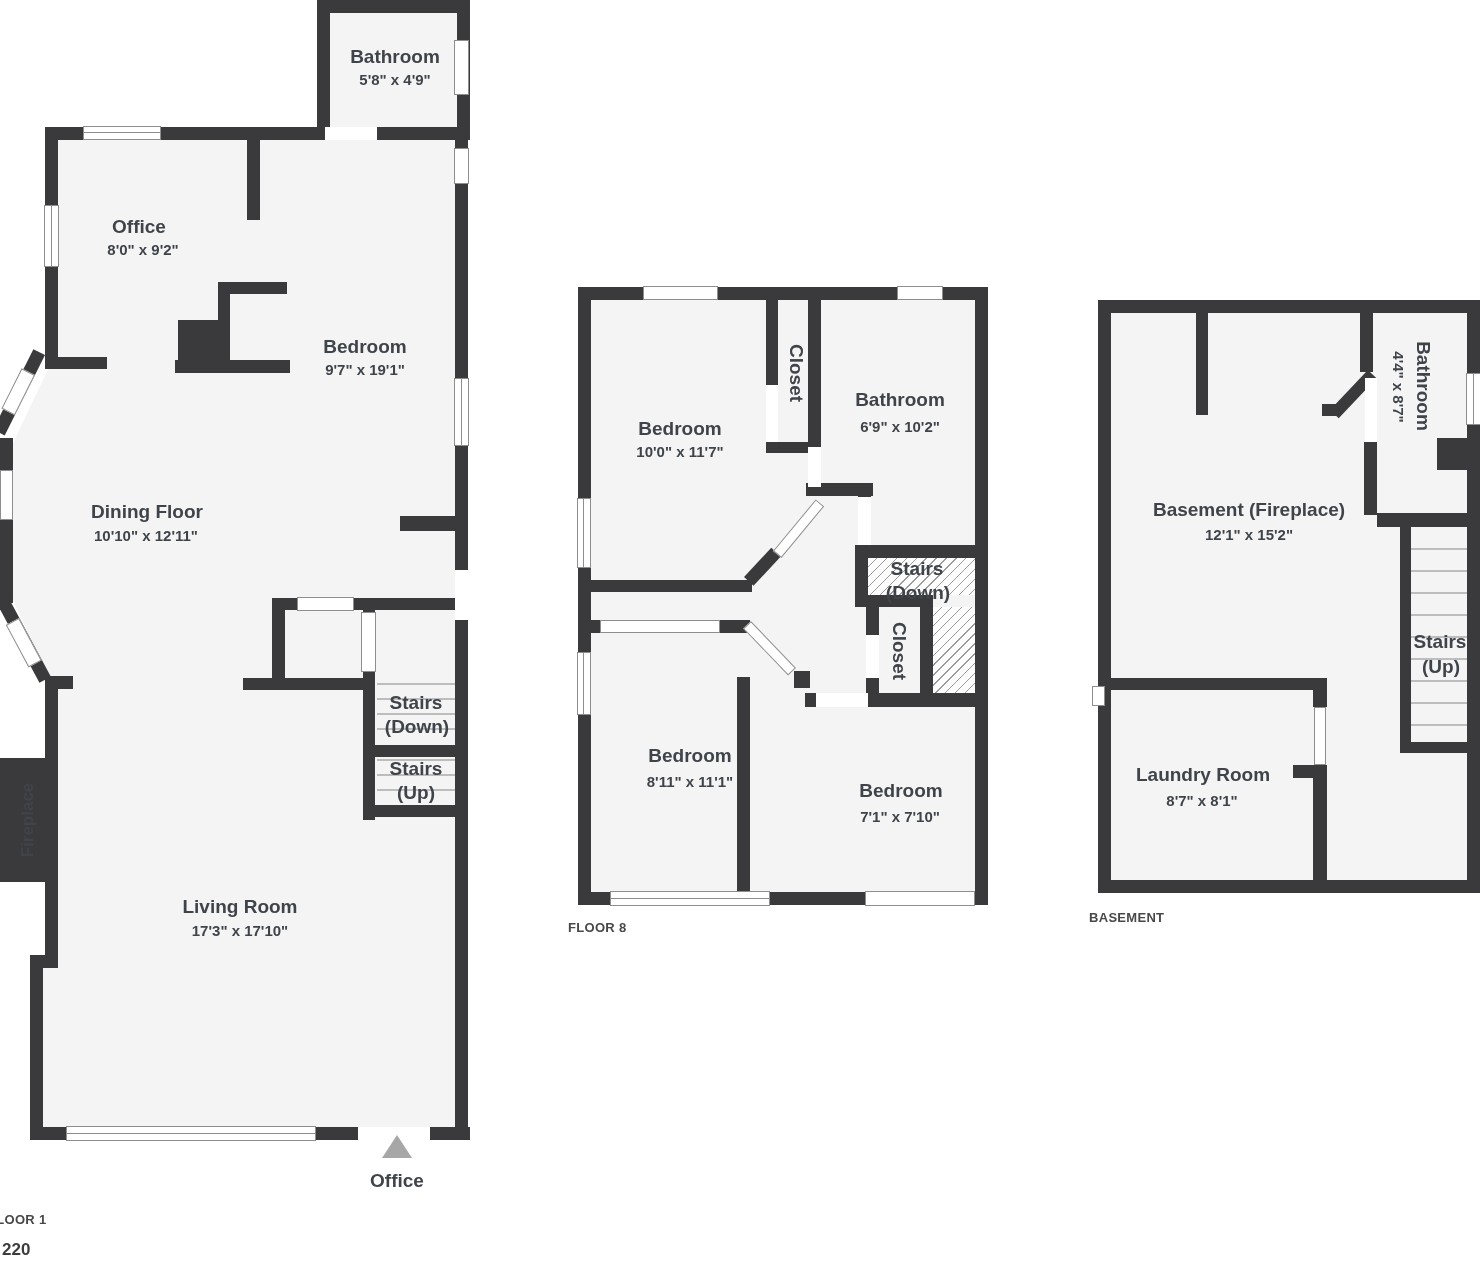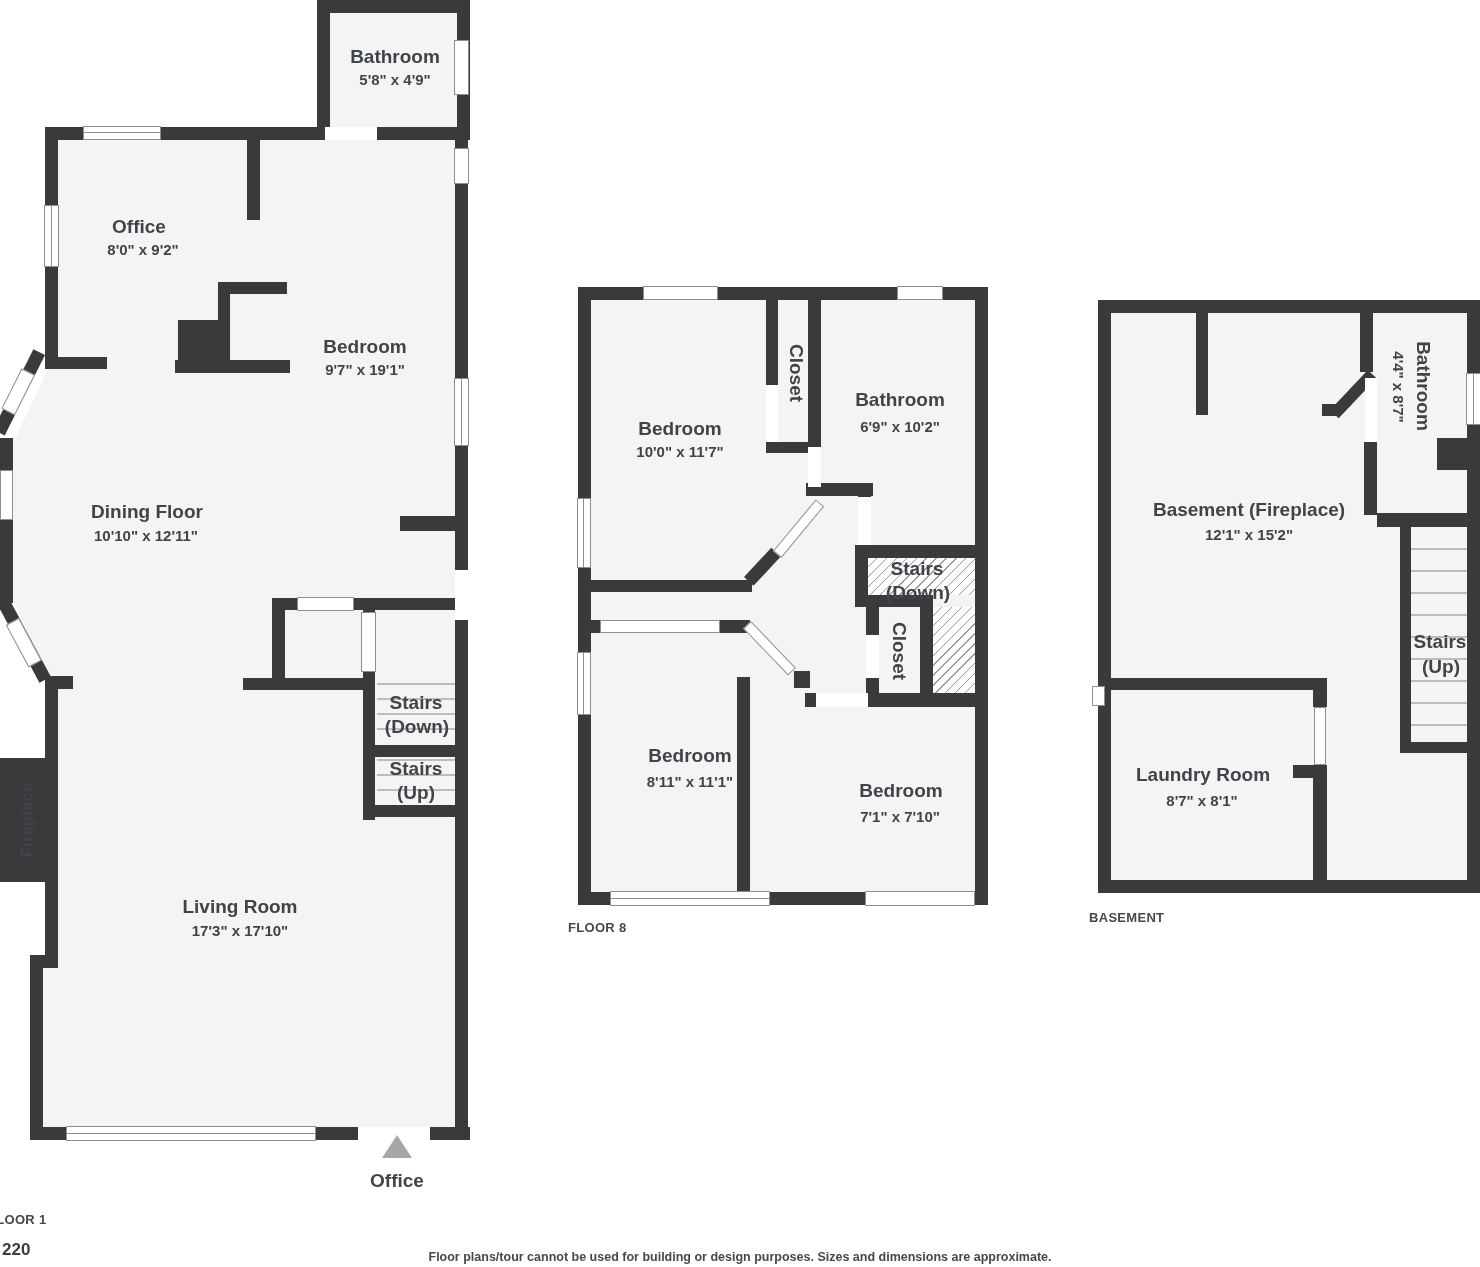--- a/index.html
+++ b/index.html
@@ -195,14 +195,13 @@
   <div class="lbl dims" style="left:1249px;top:534px">12'1" x 15'2"</div>
   <div class="lbl name vert" style="left:1423px;top:386px">Bathroom</div>
   <div class="lbl dims vert" style="left:1398px;top:387px">4'4" x 8'7"</div>
   <div class="lbl name" style="left:1440px;top:642px">Stairs</div>
   <div class="lbl name" style="left:1441px;top:667px">(Up)</div>
   <div class="lbl name" style="left:1203px;top:775px">Laundry Room</div>
   <div class="lbl dims" style="left:1202px;top:800px">8'7" x 8'1"</div>
   <div class="floor-tag" style="left:1089px;top:910px">BASEMENT</div>
 
   <div class="addr" style="left:2px;top:1240px">220</div>
-  <div class="disclaimer">Floor plans/tour cannot be used for building or design purposes. Sizes and dimensions are approximate.</div>
 </div>
 
 </body></html>

